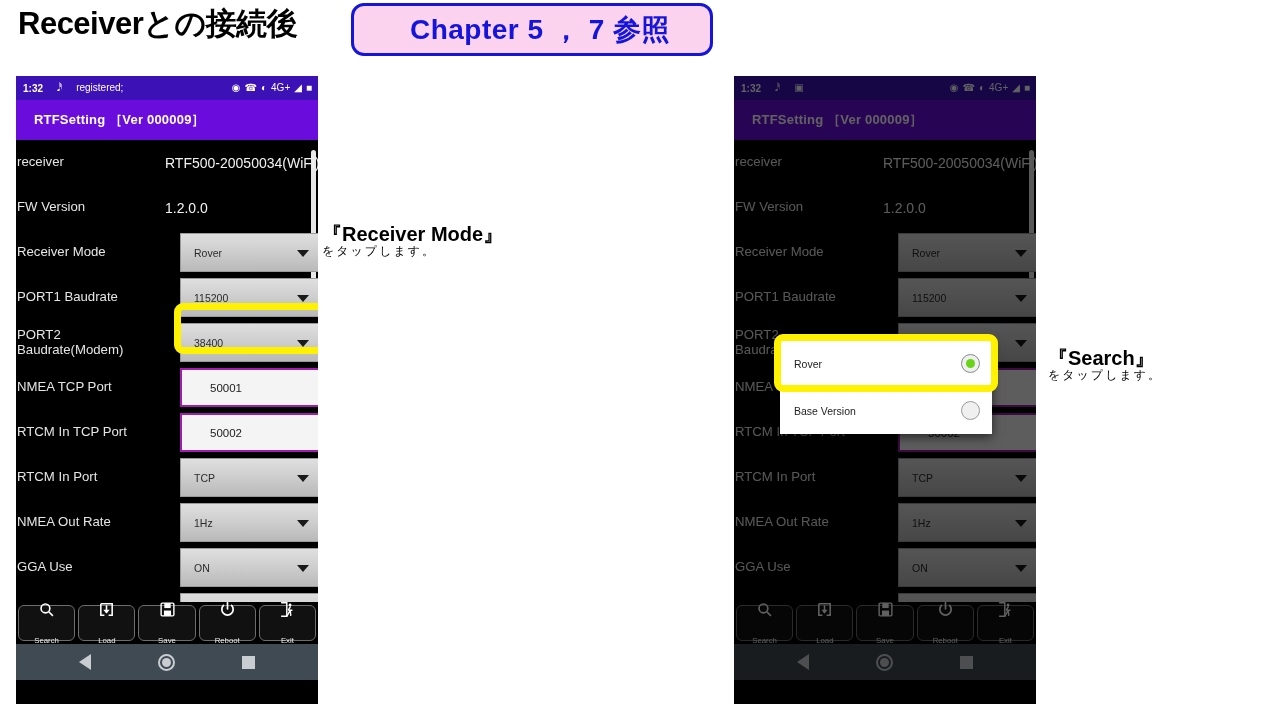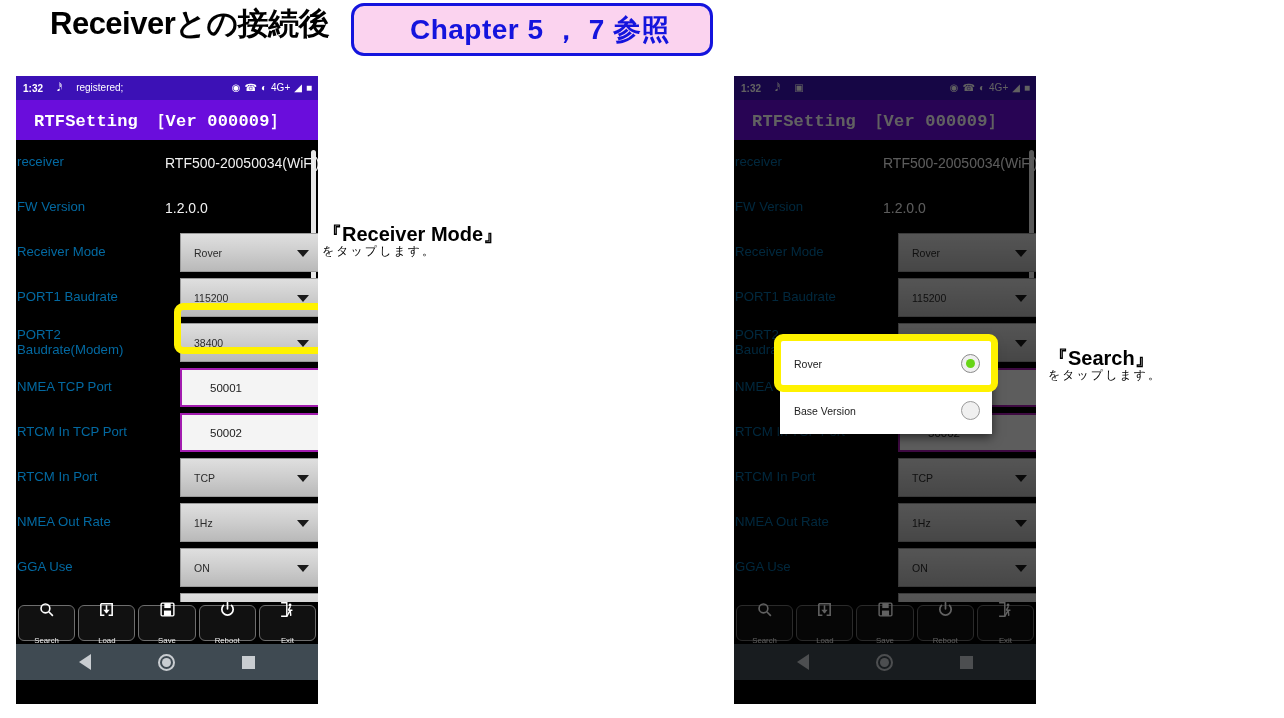--- a/index.html
+++ b/index.html
@@ -9,21 +9,21 @@
     font-family: "Liberation Sans", "DejaVu Sans", sans-serif;
     overflow: hidden;
   }
   #root { position: relative; width: 1284px; height: 718px; }
 
   
   .heading-row { position: absolute; left: 0; top: 0; width: 1284px; height: 62px; }
   .heading-text {
     position: absolute; left: 18px; top: 3px;
     font-size: 31px; font-weight: bold; color: #000000;
-    letter-spacing: -0.5px; white-space: nowrap; margin-left: 32px;
+    letter-spacing: -0.5px; white-space: nowrap;
   }
   .chapter-box {
     position: absolute; left: 351px; top: 3px;
     width: 362px; height: 53px;
     background: #fbd3ef;
     border: 3px solid #1414dd;
     border-radius: 13px;
     display: flex; align-items: center; justify-content: center;
   }
   .chapter-text {
@@ -55,22 +55,22 @@
   }
   .sicon { color: #ffffff; font-size: 10px; line-height: 1; display: block; }
 
   .app-bar {
     height: 40px; width: 100%;
     background: #6a0ddc;
     display: flex; align-items: center;
     padding-left: 18px;
   }
   .app-bar-title {
-    color: #ffffff; font-size: 17px; font-weight: bold;
-    letter-spacing: 0.2px; white-space: nowrap; font-family: Liberation Mono, monospace;
+    color: #ffffff; font-size: 13px; font-weight: bold;
+    letter-spacing: 0.2px; white-space: nowrap;
   }
 
   .form-area {
     position: relative;
     height: 462px; width: 100%;
     background: #000000;
     overflow: hidden;
   }
   .scroll-track {
     position: absolute; right: 2px; top: 10px;
@@ -78,21 +78,21 @@
     background: #e8e8e8; border-radius: 3px;
   }
 
   .row {
     position: relative;
     display: flex; align-items: center;
     width: 100%;
     padding-left: 1px;
   }
   .row-label {
-    color: #0369a1; font-size: 13.2px;
+    color: #e5e5e5; font-size: 13.2px;
     line-height: 1.13;
     width: 148px; flex: none;
     white-space: pre-line;
   }
   .row-value {
     color: #f2f2f2; font-size: 14px;
     white-space: nowrap;
   }
 
   

